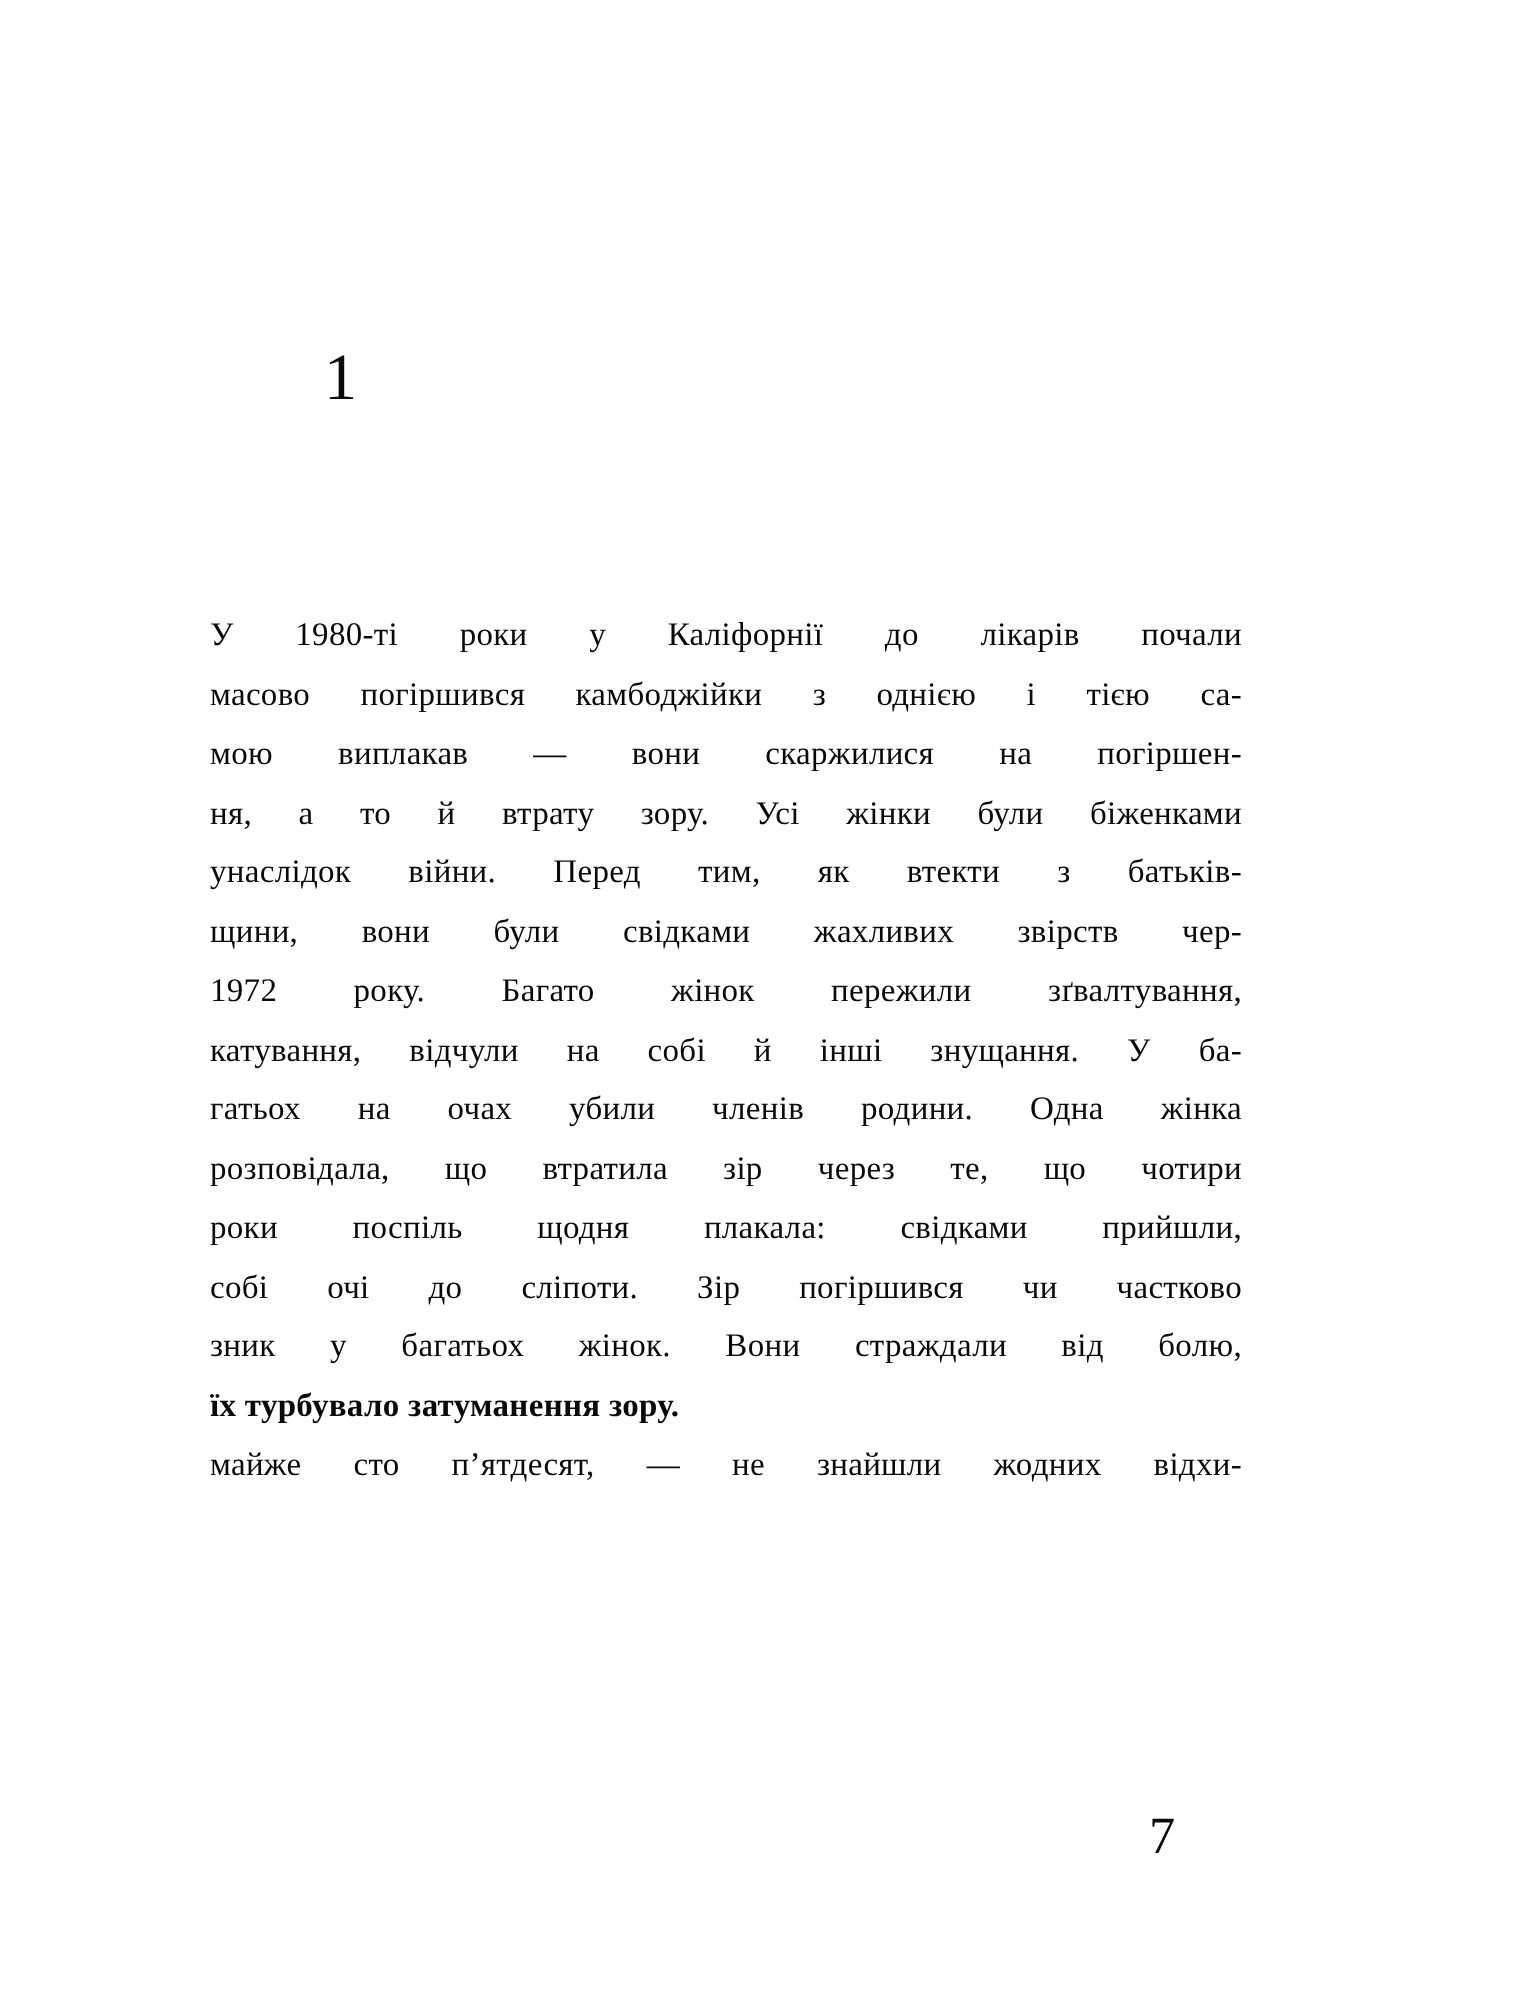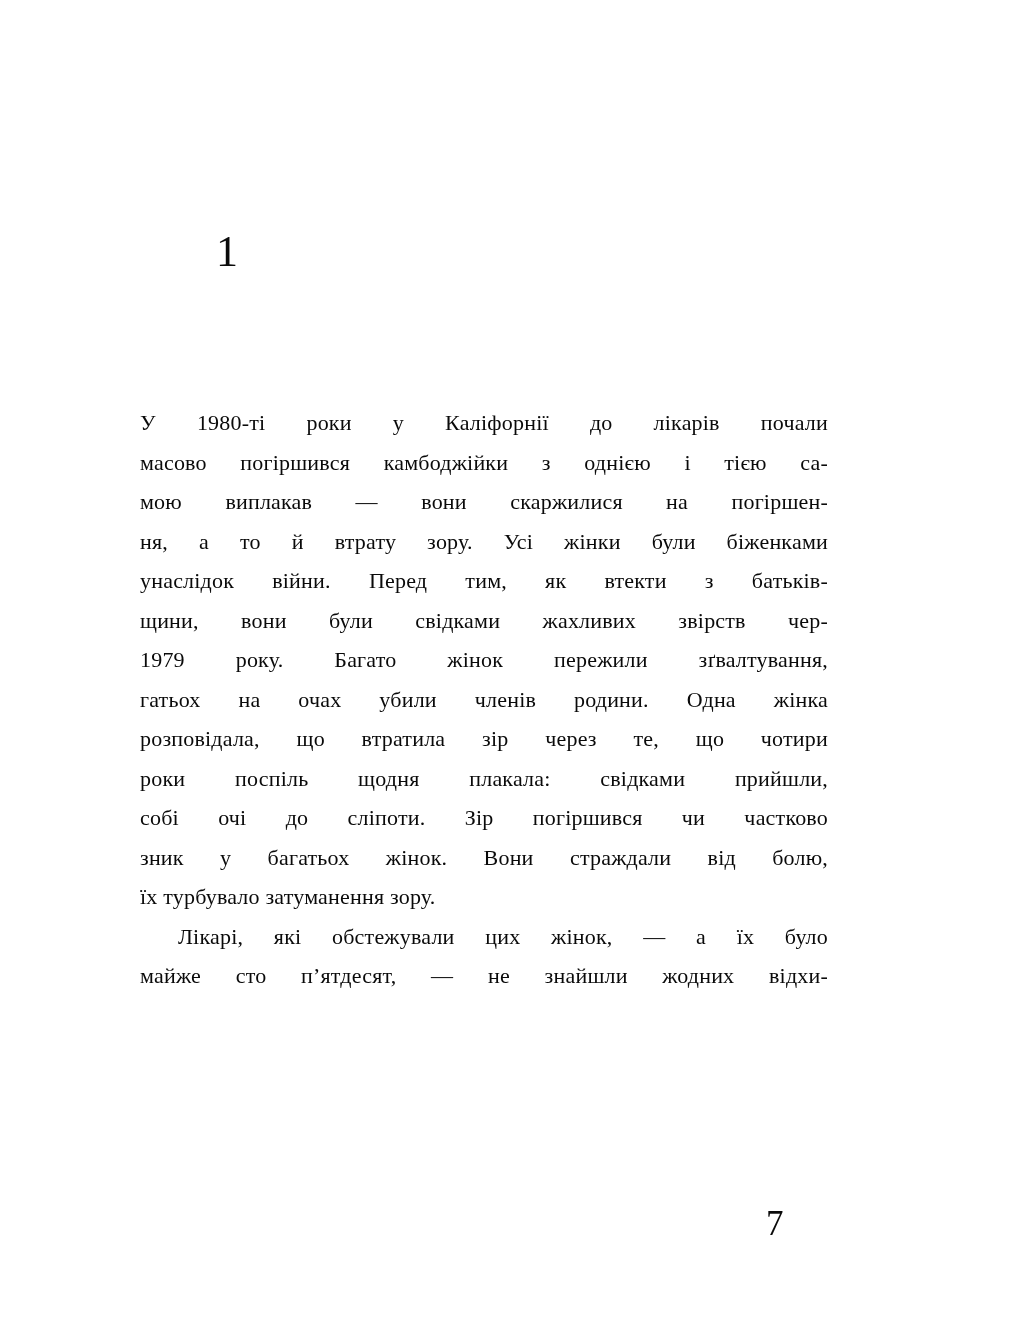--- a/index.html
+++ b/index.html
@@ -34,20 +34,21 @@
   }
   .line {
     text-align: justify;
     text-align-last: justify;
     text-justify: inter-word;
     white-space: nowrap;
   }
   .line.left {
     text-align: right;
     text-align-last: left;
+    font-weight: bold;
   }
   .line.indent {
     padding-left: 38px;
   }
   .page-number {
     position: absolute;
     left: 766px;
     top: 1206px;
     font-size: 35px;
     line-height: 1;
@@ -60,25 +61,25 @@
 <div class="page">
   <div class="chapter-number">1</div>
 
   <div class="body-text" id="body-lines">
       <div class="line">У 1980-ті роки у Каліфорнії до лікарів почали</div>
       <div class="line">масово погіршився камбоджійки з однією і тією са-</div>
       <div class="line">мою виплакав — вони скаржилися на погіршен-</div>
       <div class="line">ня, а то й втрату зору. Усі жінки були біженками</div>
       <div class="line">унаслідок війни. Перед тим, як втекти з батьків-</div>
       <div class="line">щини, вони були свідками жахливих звірств чер-</div>
-      <div class="line">1979 року. Багато жінок пережили зґвалтування,</div>
+      <div class="line">1972 року. Багато жінок пережили зґвалтування,</div>
+      <div class="line">катування, відчули на собі й інші знущання. У ба-</div>
       <div class="line">гатьох на очах убили членів родини. Одна жінка</div>
       <div class="line">розповідала, що втратила зір через те, що чотири</div>
       <div class="line">роки поспіль щодня плакала: свідками прийшли,</div>
       <div class="line">собі очі до сліпоти. Зір погіршився чи частково</div>
       <div class="line">зник у багатьох жінок. Вони страждали від болю,</div>
       <div class="line left">їх турбувало затуманення зору.</div>
-      <div class="line indent">Лікарі, які обстежували цих жінок, — а їх було</div>
       <div class="line">майже сто п’ятдесят, — не знайшли жодних відхи-</div>
     </div>
 
   <div class="page-number">7</div>
 </div>
 
 </body></html>

